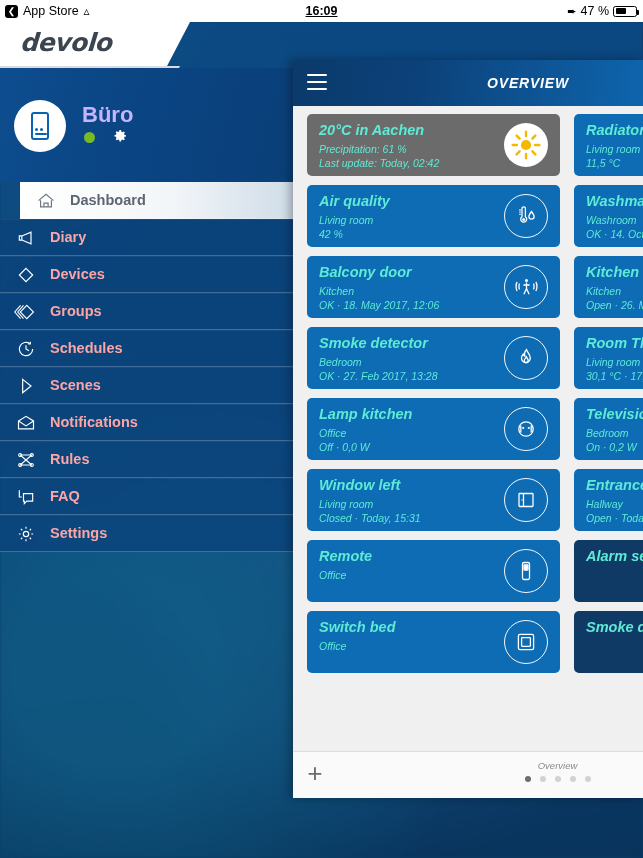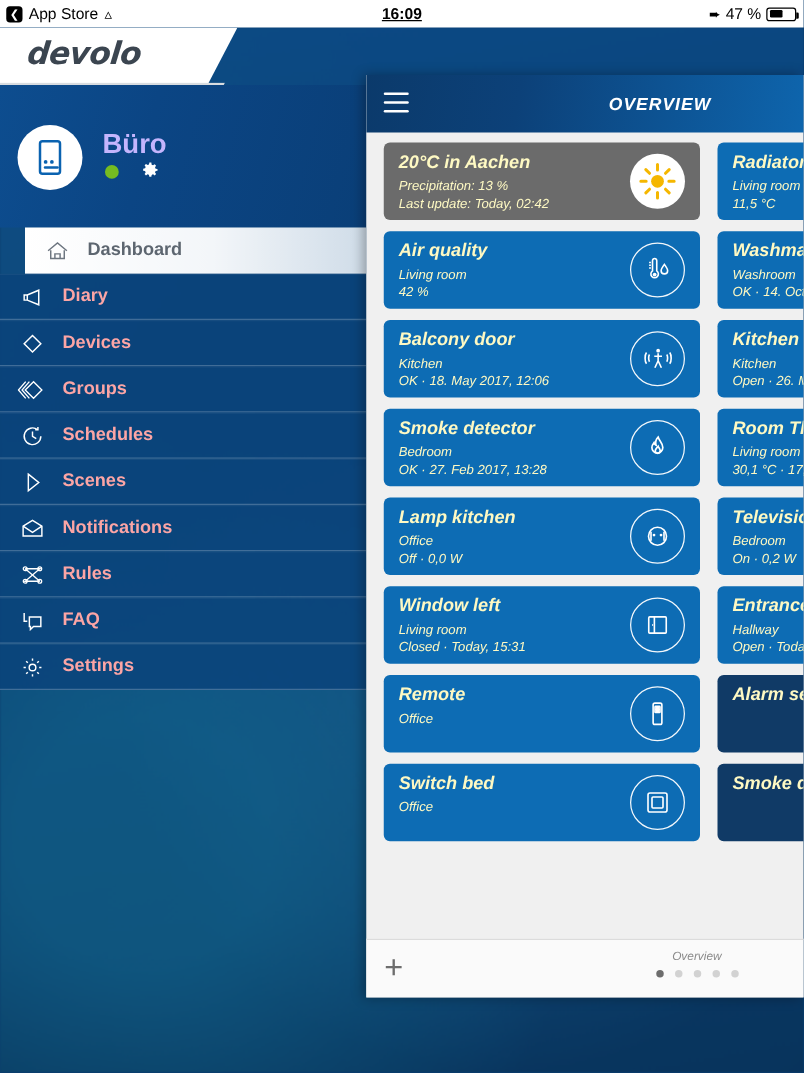--- a/index.html
+++ b/index.html
@@ -148,21 +148,21 @@
 
   .cards-area {
     position: absolute; top: 46px; left: 0; width: 350px; height: 645px;
     padding: 8px 0 0 14px; overflow: hidden;
   }
   .cards-grid {
     display: grid; grid-template-columns: 253px 253px; gap: 9px 14px;
   }
   .card {
     position: relative; height: 62px; border-radius: 5px;
-    background: #0d6cb4; padding: 9px 0 0 12px; color: #fef9c3; overflow: hidden;
+    background: #0d6cb4; padding: 9px 0 0 12px; color: #5eead4; overflow: hidden;
   }
   .card.weather { background: #6b6b6b; }
   .card.dark { background: #103a66; }
   .card-title { font-size: 14.5px; font-weight: bold; line-height: 1.1; margin-bottom: 4px; }
   .card-sub { font-size: 10.5px; line-height: 1.32; font-weight: normal; }
   .card-ico {
     position: absolute; right: 12px; top: 9px; width: 44px; height: 44px;
     border-radius: 50%; display: flex; align-items: center; justify-content: center;
   }
   .card-ico.outline { border: 1.6px solid rgba(255,255,255,0.95); }
@@ -344,21 +344,21 @@
           <i></i>
         </div>
       <div class="topbar-title">OVERVIEW</div>
     </div>
 
     <div class="cards-area">
       <div class="cards-grid">
 
         <div class="card weather">
           <div class="card-title">20°C in Aachen</div>
-          <div class="card-sub">Precipitation: 13 %</div>
+          <div class="card-sub">Precipitation: 61 %</div>
           <div class="card-sub">Last update: Today, 02:42</div>
           <div class="card-ico sun">
             <svg width="34" height="34" viewBox="0 0 24 24" fill="none" stroke="#f5b700" stroke-width="1.7" stroke-linecap="round">
               <circle cx="12" cy="12" r="3.6" fill="#f5b700" stroke="none"></circle>
               <path d="M12 2.6v3M12 18.4v3M2.6 12h3M18.4 12h3M5.4 5.4l2.1 2.1M16.5 16.5l2.1 2.1M18.6 5.4l-2.1 2.1M7.5 16.5l-2.1 2.1"></path>
             </svg>
           </div>
         </div>
 
         <div class="card">

